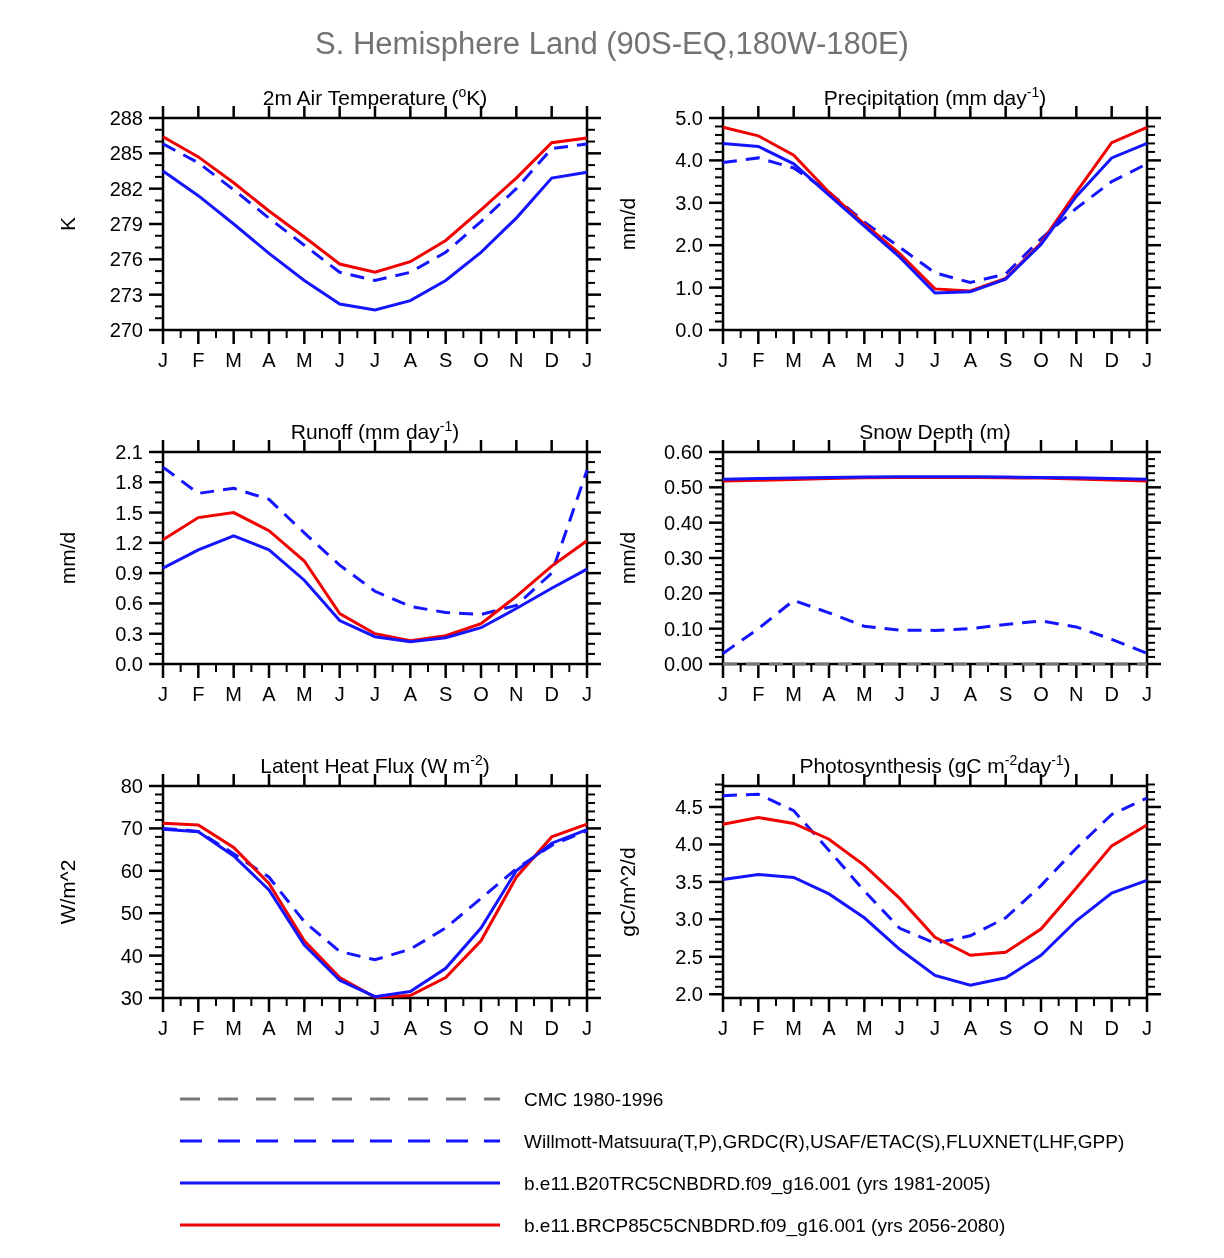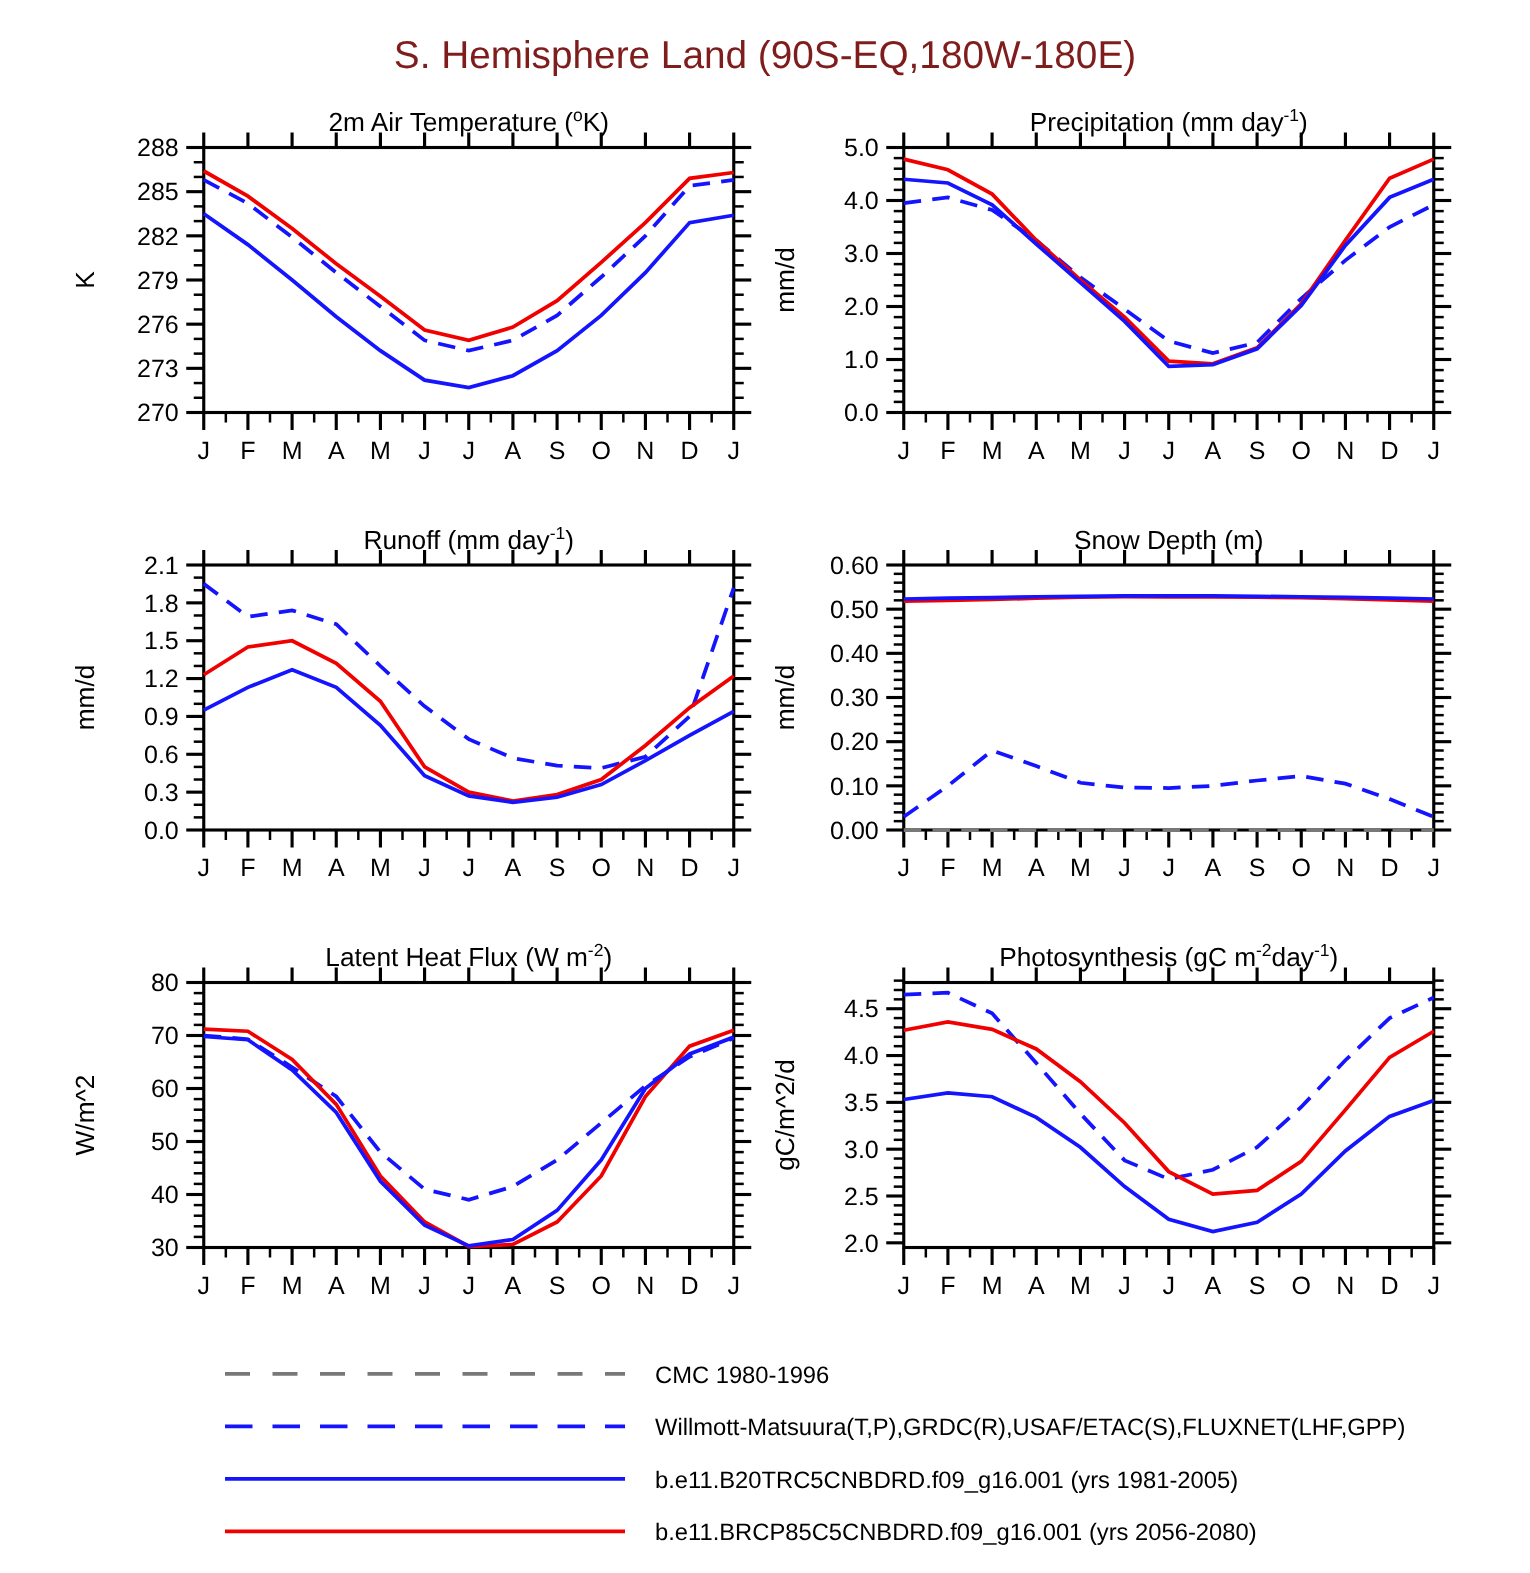--- a/index.html
+++ b/index.html
@@ -1,19 +1,19 @@
 <!DOCTYPE html>
 <html><head>
 <meta charset="utf-8">
 <style>
   html,body{margin:0;padding:0;background:#ffffff;}
   #page{position:relative;width:1224px;height:1258px;background:#ffffff;overflow:hidden;
         font-family:"Liberation Sans","DejaVu Sans",sans-serif;color:#000;}
   #main-title{position:absolute;top:26px;left:0;width:1224px;text-align:center;
-              font-size:31px;letter-spacing:0px;color:#7f1d1d;}
+              font-size:31px;letter-spacing:0px;color:#737373;}
   svg{position:absolute;left:0;}
   #charts-svg{top:0;}
   #legend-svg{top:1075px;}
   text{font-family:"Liberation Sans","DejaVu Sans",sans-serif;}
 </style>
 </head>
 <body>
 
 <div id="page">
   <div id="main-title">S. Hemisphere Land (90S-EQ,180W-180E)</div>

